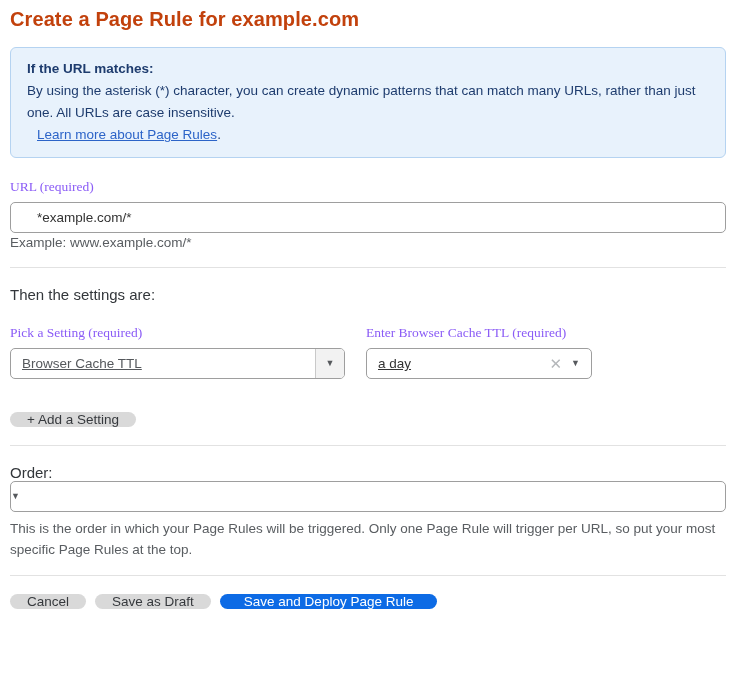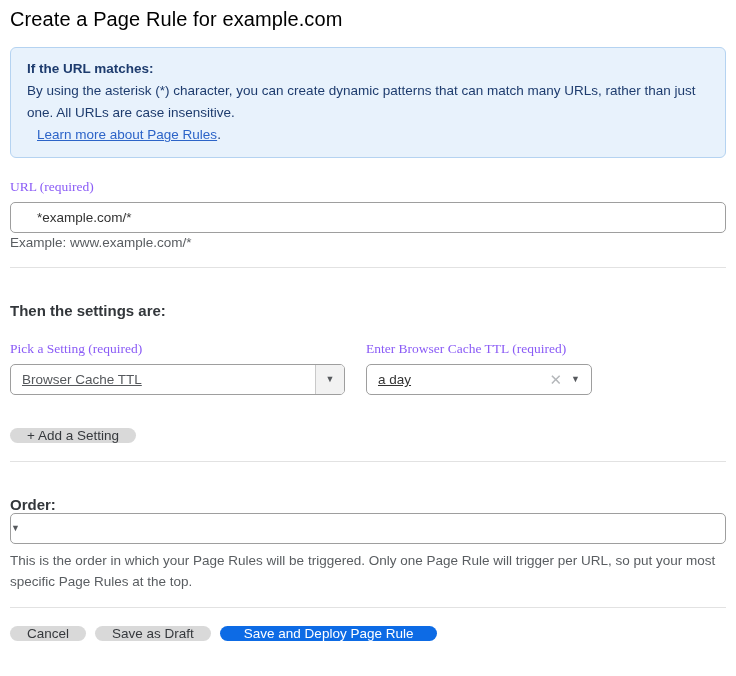--- a/index.html
+++ b/index.html
@@ -8,22 +8,22 @@
     width: 736px;
     height: 676px;
     font-family: "Liberation Sans", sans-serif;
     color: #36393d;
     overflow: hidden;
   }
   .page { padding: 8px 10px 0 10px; }
 
   .page-title {
     font-size: 20px;
-    font-weight: normal;
-    color: #000000;
+    font-weight: bold;
+    color: #c2410c;
     letter-spacing: 0.1px;
   }
 
   
   .info-box {
     margin-top: 16px;
     background: #e8f2fc;
     border: 1px solid #b5d3f1;
     border-radius: 6px;
     padding: 10px 16px 11px 16px;
@@ -67,23 +67,23 @@
   }
 
   .divider {
     border: none;
     border-top: 1px solid #e2e2e2;
     margin: 17px 0 0 0;
   }
 
   .section-heading {
     font-size: 15px;
-    font-weight: bold;
+    font-weight: normal;
     color: #33373b;
-    margin-top: 34px;
+    margin-top: 18px;
   }
 
   
   .settings-row { display: flex; margin-top: 2px; }
   .col-pick { width: 335px; margin-right: 21px; }
   .col-ttl { width: 226px; }
 
   
   .select-control {
     display: flex;

